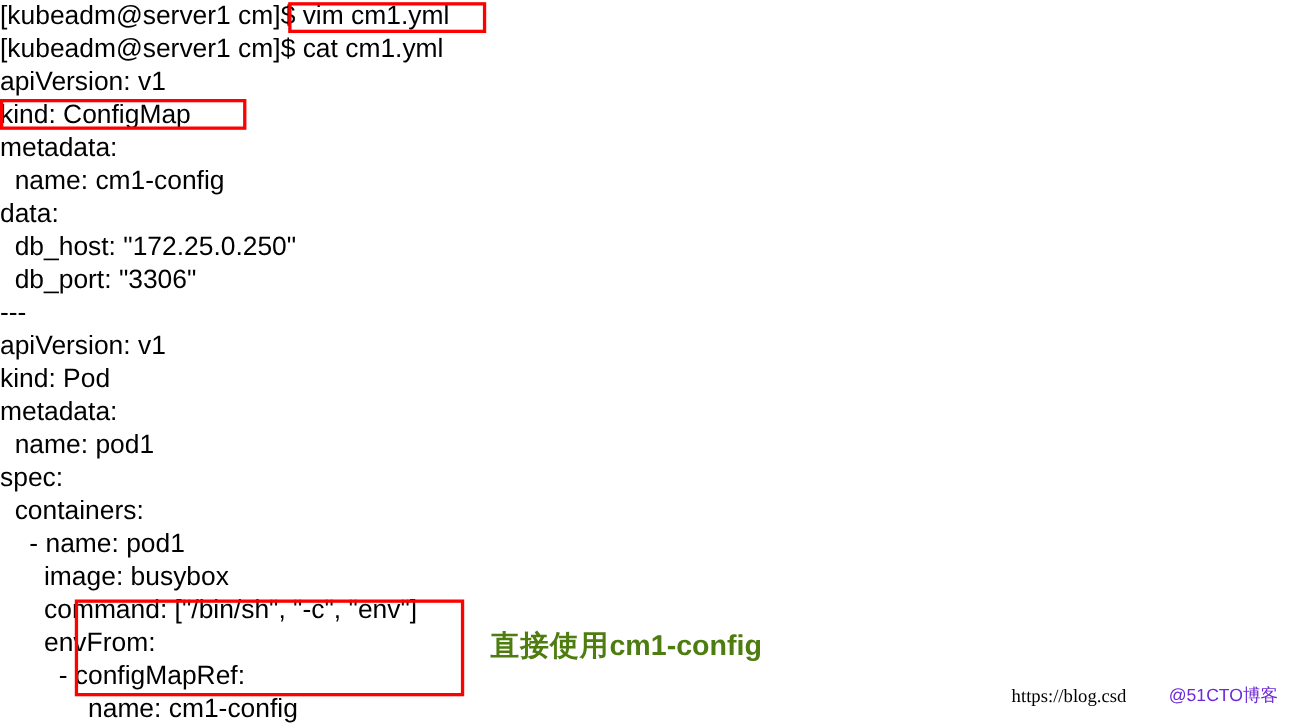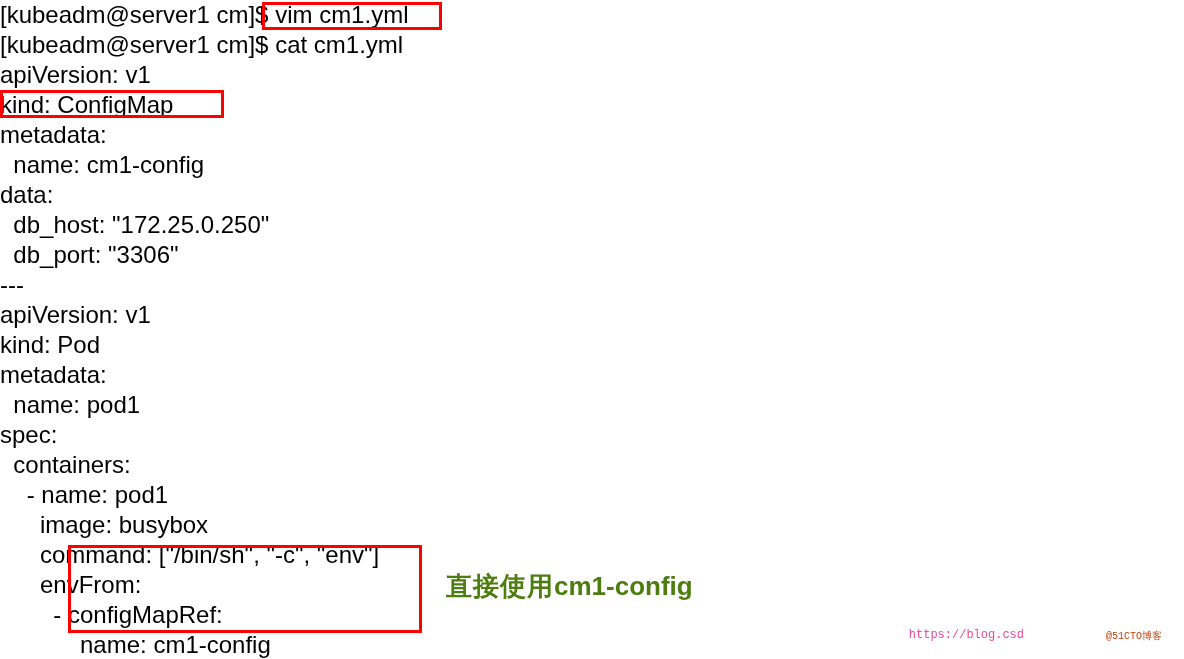--- a/index.html
+++ b/index.html
@@ -54,31 +54,31 @@
       font-size: 26px;
       font-weight: bold;
     }
     .annotation .cn {
       letter-spacing: 1px;
     }
     .watermark1 {
       position: absolute;
       bottom: 16px;
       right: 160px;
-      color: #ec4899;
-      font-family: Liberation Mono, monospace;
-      font-size: 12px;
+      color: #000000;
+      font-family: Liberation Serif, serif;
+      font-size: 17px;
     }
     .watermark2 {
       position: absolute;
       bottom: 16px;
       right: 22px;
-      color: #c2410c;
-      font-family: Liberation Mono, monospace;
-      font-size: 10px;
+      color: #6d28d9;
+      font-family: Liberation Sans, sans-serif;
+      font-size: 16px;
     }
   </style>
 </head>
 <body>
 
 <pre><span>[kubeadm@server1 cm]$ vim cm1.yml</span>
 <span>[kubeadm@server1 cm]$ cat cm1.yml</span>
 <span>apiVersion: v1</span>
 <span>kind: ConfigMap</span>
 <span>metadata:</span>

